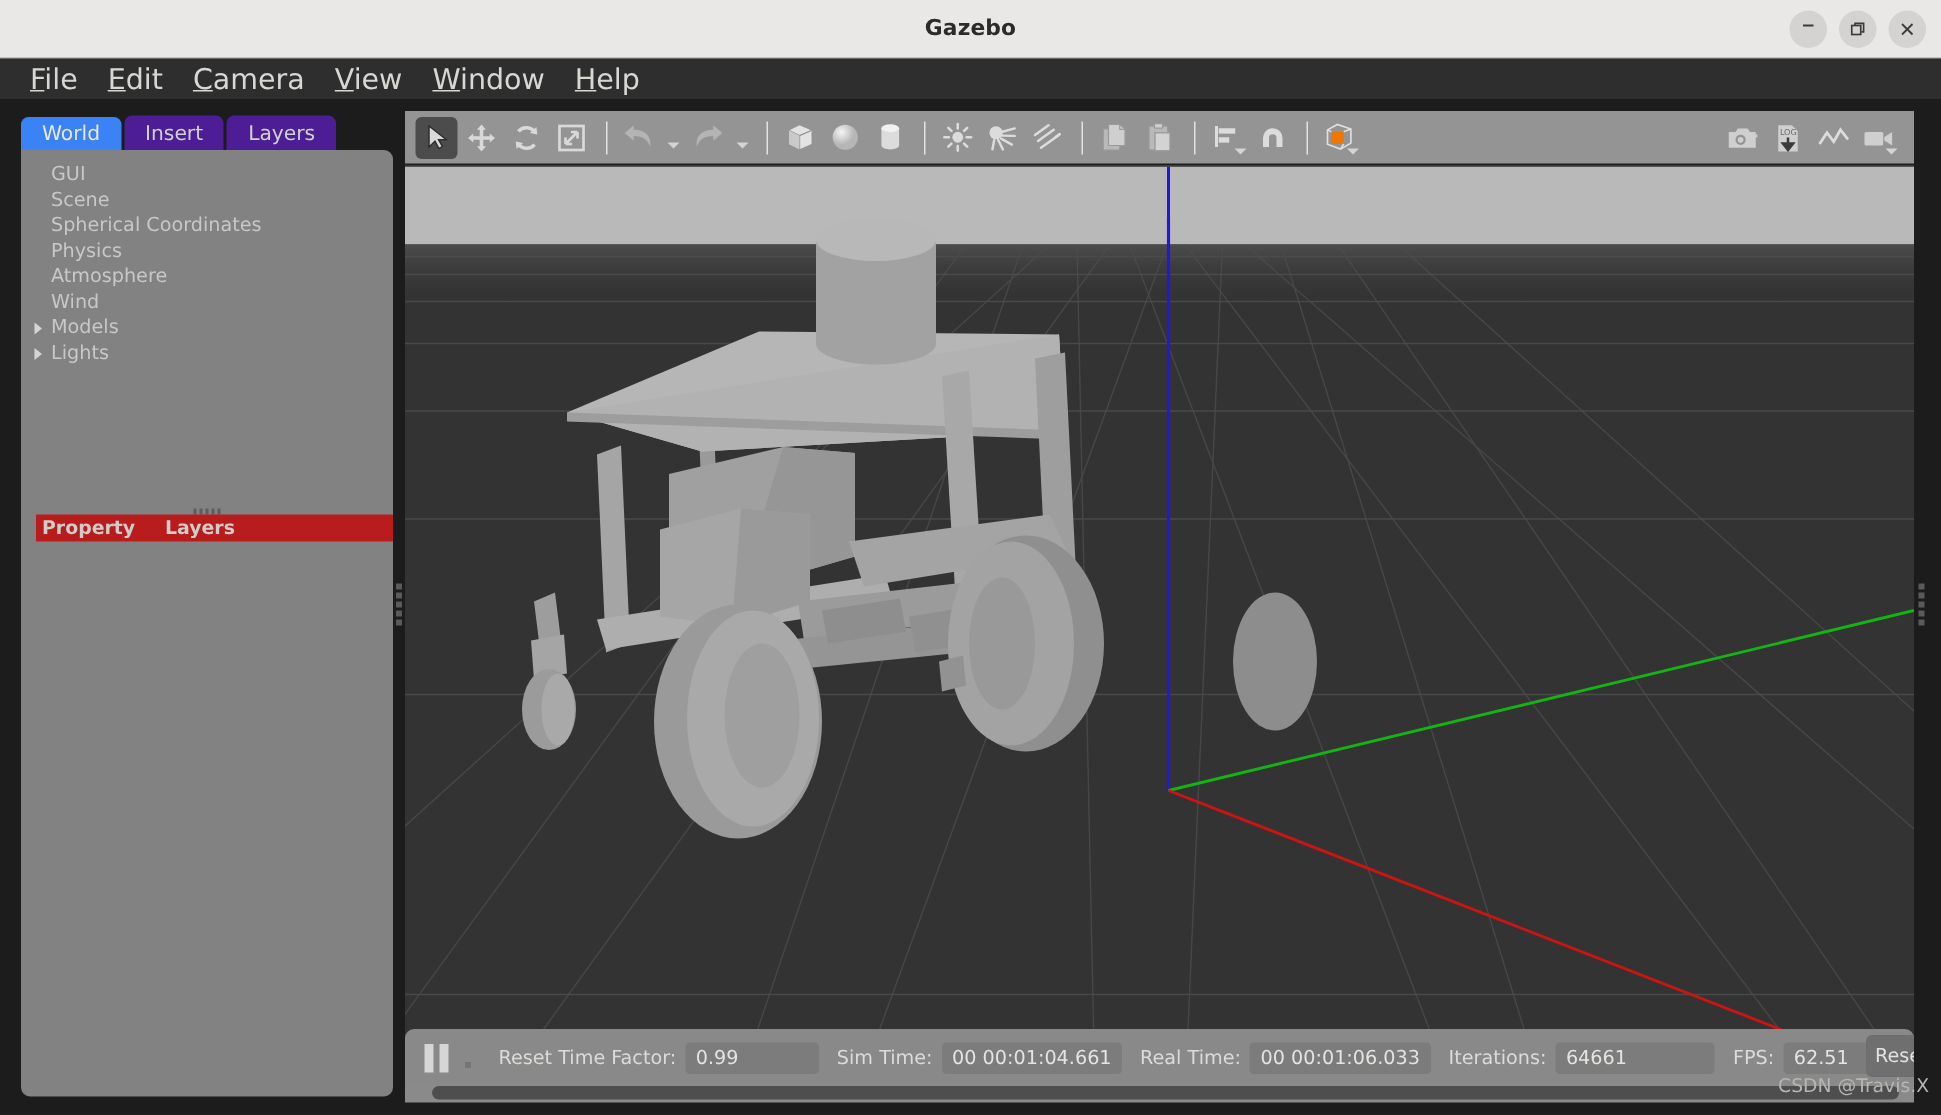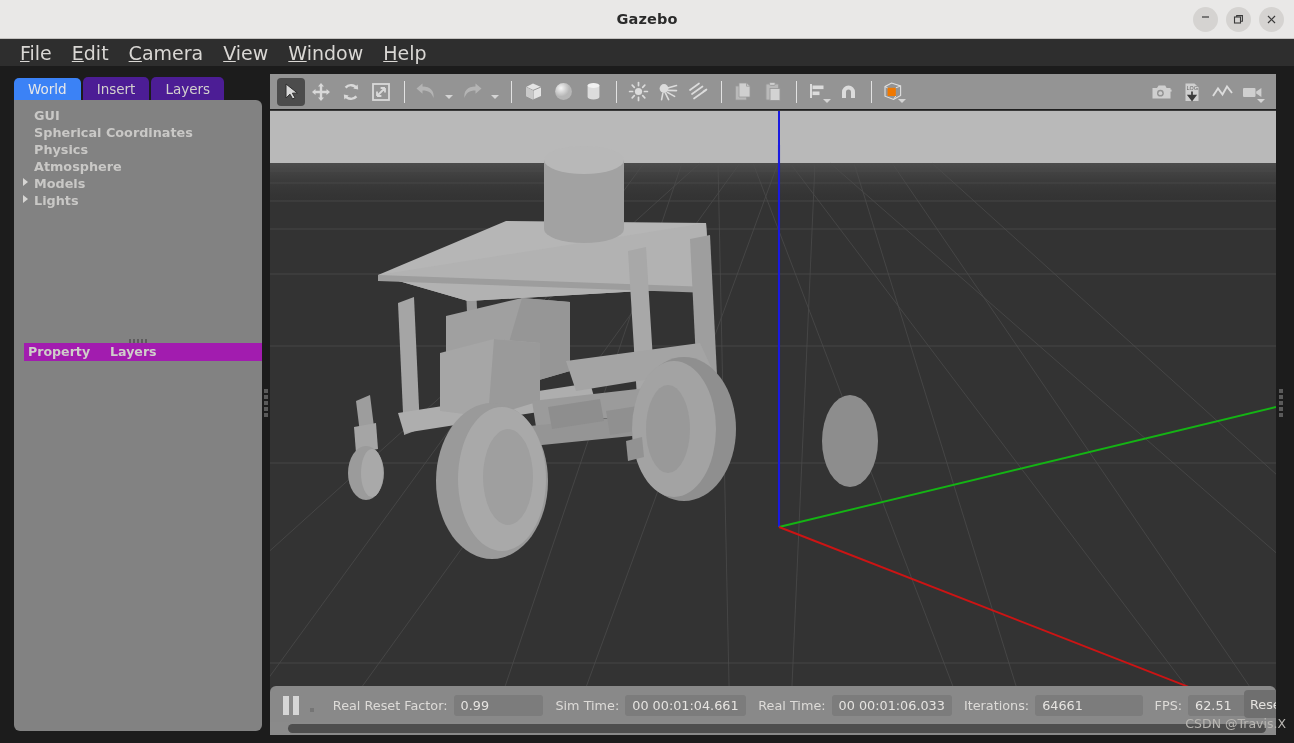--- a/index.html
+++ b/index.html
@@ -51,21 +51,21 @@
   .tab.active { background: #3b82f6; color: #e8e8e8; }
 
   #panelbody {
     position: absolute; left: 8px; top: 26px; width: 248px; height: 631px;
     background: #828282; border-radius: 0 6px 6px 6px;
   }
 
   
   #worldtree { position: absolute; left: 2px; top: 8px; width: 244px; height: 230px; overflow: hidden; }
   .tree-row {
-    display: flex; height: 17px; padding-left: 16px; cursor: pointer; font-weight: bold;
+    display: flex; align-items: center; height: 17px; padding-left: 16px; cursor: pointer;
   }
   .tree-arrow {
     width: 12px; height: 12px; margin-left: -13px; margin-right: 3px;
     display: flex; align-items: center; justify-content: center;
   }
   .tree-arrow.none { visibility: hidden; }
   .tree-arrow i {
     display: block; width: 0; height: 0;
     border-left: 5px solid #d6d5d3; border-top: 4px solid transparent; border-bottom: 4px solid transparent;
   }
@@ -75,21 +75,21 @@
   #panel-splitter {
     position: absolute; left: 0; top: 236px; width: 248px; height: 10px;
     display: flex; align-items: center; justify-content: center; cursor: row-resize;
   }
   #panel-splitter .dots { display: flex; gap: 2px; }
   #panel-splitter .dots i { width: 2px; height: 4px; background: #5d5d5d; display: block; }
 
   
   #prop-header {
     position: absolute; left: 10px; top: 243px; width: 238px; height: 18px;
-    background: #a21caf; display: flex; align-items: center;
+    background: #b91c1c; display: flex; align-items: center;
   }
   #prop-header .col {
     font-size: 12.6px; font-weight: bold; color: #cfcdca; line-height: 1;
   }
   #prop-header .col.c1 { margin-left: 4px; width: 82px; }
   #prop-header .col.c2 { }
 
   
   .vsplit { position: absolute; width: 9px; display: flex; align-items: center; justify-content: center; cursor: col-resize; }
   .vsplit .vdots { display: flex; flex-direction: column; gap: 2px; }
@@ -235,33 +235,45 @@
         <div class="tree-row">
           <span class="tree-arrow none">
               <i></i>
             </span>
           <span class="tree-label">GUI</span>
         </div>
         <div class="tree-row">
           <span class="tree-arrow none">
               <i></i>
             </span>
-          <span class="tree-label">Spherical Coordinates</span>
+          <span class="tree-label">Scene</span>
         </div>
         <div class="tree-row">
           <span class="tree-arrow none">
               <i></i>
             </span>
-          <span class="tree-label">Physics</span>
+          <span class="tree-label">Spherical Coordinates</span>
         </div>
         <div class="tree-row">
           <span class="tree-arrow none">
               <i></i>
             </span>
+          <span class="tree-label">Physics</span>
+        </div>
+        <div class="tree-row">
+          <span class="tree-arrow none">
+              <i></i>
+            </span>
           <span class="tree-label">Atmosphere</span>
+        </div>
+        <div class="tree-row">
+          <span class="tree-arrow none">
+              <i></i>
+            </span>
+          <span class="tree-label">Wind</span>
         </div>
         <div class="tree-row">
           <span class="tree-arrow">
               <i></i>
             </span>
           <span class="tree-label">Models</span>
         </div>
         <div class="tree-row">
           <span class="tree-arrow">
               <i></i>
@@ -679,21 +691,21 @@
 
   <div id="statusbar">
     <div id="pausebtn">
       <i></i>
         <i></i>
     </div>
     <div id="stepbtn">
         <i></i>
       </div>
 
-    <span class="st-label">Real Reset Factor:</span>
+    <span class="st-label">Reset Time Factor:</span>
     <span class="st-field w1">0.99</span>
 
     <span class="st-label">Sim Time:</span>
     <span class="st-field w2">00 00:01:04.661</span>
 
     <span class="st-label">Real Time:</span>
     <span class="st-field w3">00 00:01:06.033</span>
 
     <span class="st-label">Iterations:</span>
     <span class="st-field w4">64661</span>

